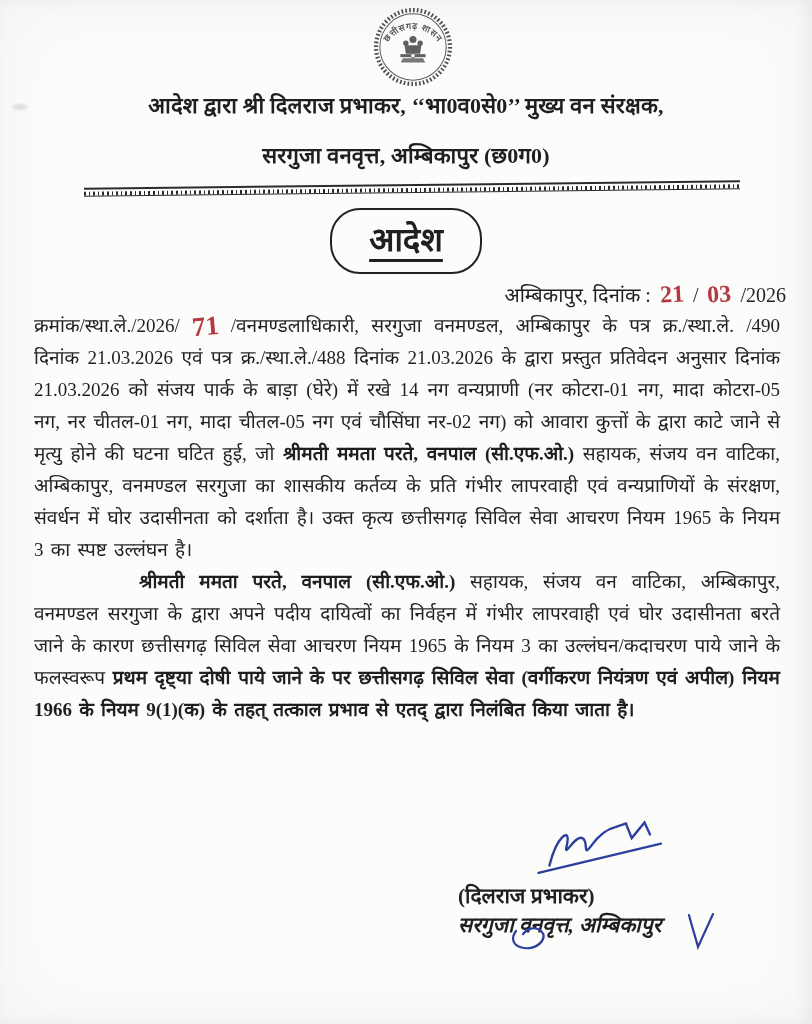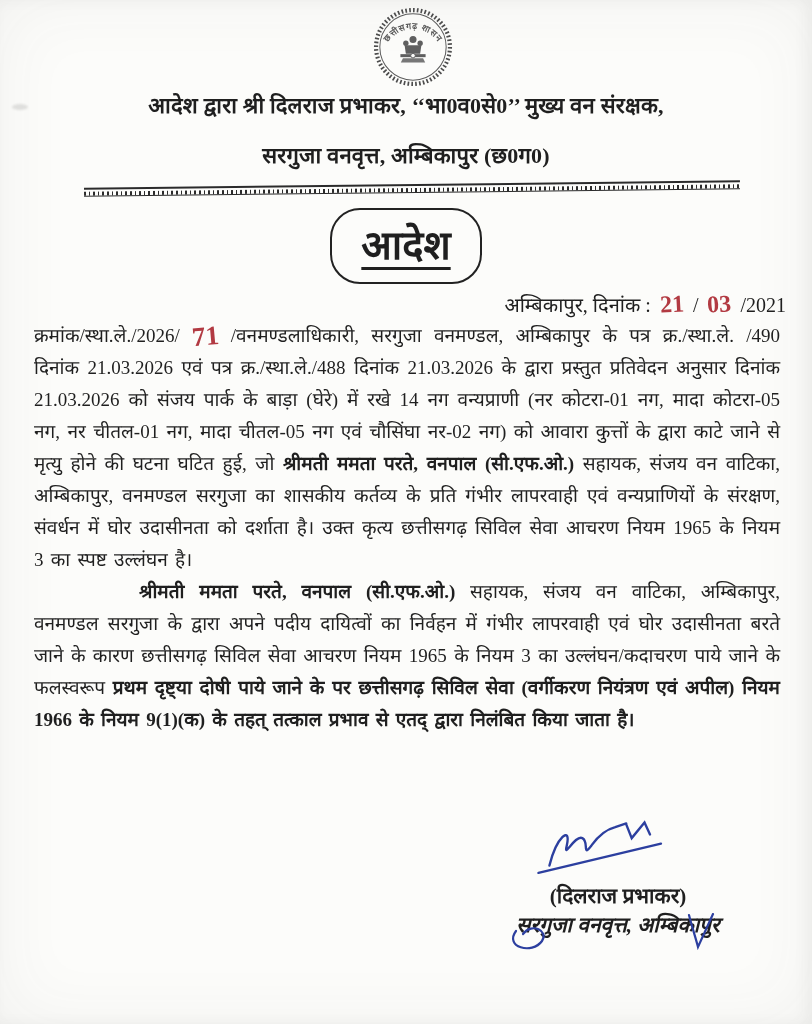--- a/index.html
+++ b/index.html
@@ -33,42 +33,42 @@
     background:repeating-linear-gradient(90deg,#2b2b2b 0 1.6px,transparent 1.6px 4.6px);
     border-bottom:1.4px solid #2b2b2b;
   }
   
   .title-box{
     width:152px;margin:15px auto 0;
     border:2.5px solid #222;border-radius:30px;
     padding:6px 0 11px;text-align:center;
   }
   .title-text{
-    font-size:40px;font-weight:700;
+    font-size:33px;font-weight:700;
     text-decoration:underline;text-decoration-thickness:2.5px;text-underline-offset:8px;
   }
   
   .date-line{ text-align:right; padding-right:26px; margin-top:8px; font-size:20px; line-height:26px; }
   .hw-date{
     color:var(--red);font-weight:700;font-size:24px;
     display:inline-block;line-height:16px;transform:rotate(-3deg);
     padding:0 4px;
   }
   
   .body{ padding:2px 32px 0 34px; font-size:19px; line-height:32px; text-align:justify; word-spacing:2.5px; }
   .para{margin:0;}
   .para.indent{text-indent:105px;}
   .seg-b{font-weight:700;font-family:Liberation Serif, serif;}
   .hw-71{
     color:var(--red);font-weight:700;font-size:27px;
     display:inline-block;line-height:18px;transform:rotate(-5deg);
     margin:0 12px;vertical-align:-3px;
   }
   
-  .sig-wrap{ position:absolute; top:818px; right:34px; width:320px; text-align:center; }
+  .sig-wrap{ position:absolute; top:818px; right:34px; width:320px; }
   .sig-scribble{display:block;margin:0 auto;}
   .sig-line{ font-size:21px; line-height:29px; font-weight:700; }
   .sig-office-row{position:relative;font-style:italic;}
   .office-marks{ position:absolute; left:6px; top:2px; width:308px; height:44px; pointer-events:none; }
   
   .smudge{ position:absolute; left:12px; top:104px; width:16px; height:6px; background:#c9c9c7; border-radius:50%; opacity:.55; filter:blur(1px); }
 </style>
 </head>
 <body>
 
@@ -106,21 +106,21 @@
 
   <div class="title-box">
     <span class="title-text">आदेश</span>
   </div>
 
   <div class="date-line">
     <span>अम्बिकापुर, दिनांक :</span>
     <span class="hw-date">21</span>
     <span>/</span>
     <span class="hw-date">03</span>
-    <span>/2021</span>
+    <span>/2026</span>
   </div>
 
   <div class="body">
     <p class="para"><span>क्रमांक/स्था.ले./2026/</span><span class="hw-71">71</span><span>/वनमण्डलाधिकारी, सरगुजा वनमण्डल, अम्बिकापुर के पत्र क्र./स्था.ले. /490 दिनांक 21.03.2026 एवं पत्र क्र./स्था.ले./488 दिनांक 21.03.2026 के द्वारा प्रस्तुत प्रतिवेदन अनुसार दिनांक 21.03.2026 को संजय पार्क के बाड़ा (घेरे) में रखे 14 नग वन्यप्राणी (नर कोटरा-01 नग, मादा कोटरा-05 नग, नर चीतल-01 नग, मादा चीतल-05 नग एवं चौसिंघा नर-02 नग) को आवारा कुत्तों के द्वारा काटे जाने से मृत्यु होने की घटना घटित हुई, जो </span><span class="seg-b">श्रीमती ममता परते, वनपाल (सी.एफ.ओ.)</span><span> सहायक, संजय वन वाटिका, अम्बिकापुर, वनमण्डल सरगुजा का शासकीय कर्तव्य के प्रति गंभीर लापरवाही एवं वन्यप्राणियों के संरक्षण, संवर्धन में घोर उदासीनता को दर्शाता है। उक्त कृत्य छत्तीसगढ़ सिविल सेवा आचरण नियम 1965 के नियम 3 का स्पष्ट उल्लंघन है।</span></p>
     <p class="para indent"><span class="seg-b">श्रीमती ममता परते, वनपाल (सी.एफ.ओ.)</span><span> सहायक, संजय वन वाटिका, अम्बिकापुर, वनमण्डल सरगुजा के द्वारा अपने पदीय दायित्वों का निर्वहन में गंभीर लापरवाही एवं घोर उदासीनता बरते जाने के कारण छत्तीसगढ़ सिविल सेवा आचरण नियम 1965 के नियम 3 का उल्लंघन/कदाचरण पाये जाने के फलस्वरूप </span><span class="seg-b">प्रथम दृष्ट्या दोषी पाये जाने के पर छत्तीसगढ़ सिविल सेवा (वर्गीकरण नियंत्रण एवं अपील) नियम 1966 के नियम 9(1)(क) के तहत् तत्काल प्रभाव से एतद् द्वारा निलंबित किया जाता है।</span></p>
   </div>
 
   <div class="sig-wrap">
     <svg class="sig-scribble" width="210" height="64" viewBox="0 0 210 70" aria-hidden="true">
       <g fill="none" stroke="#2c3f9f" stroke-width="2.6" stroke-linecap="round">

